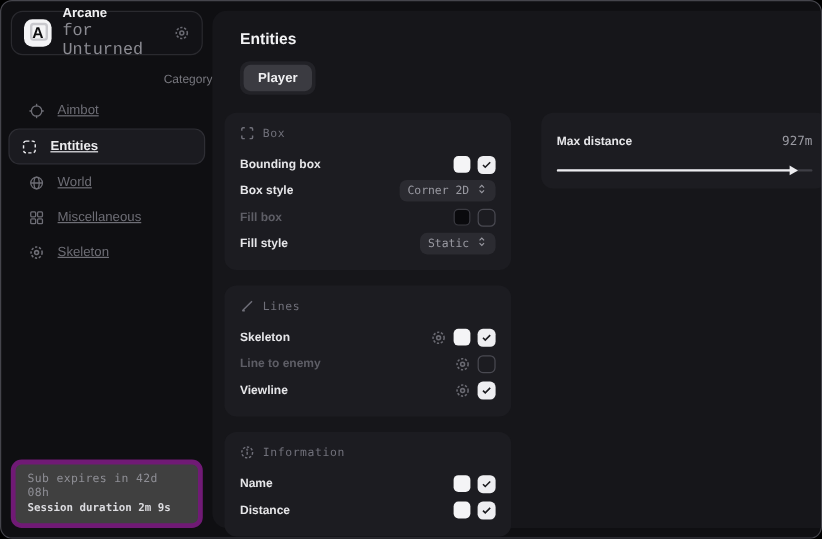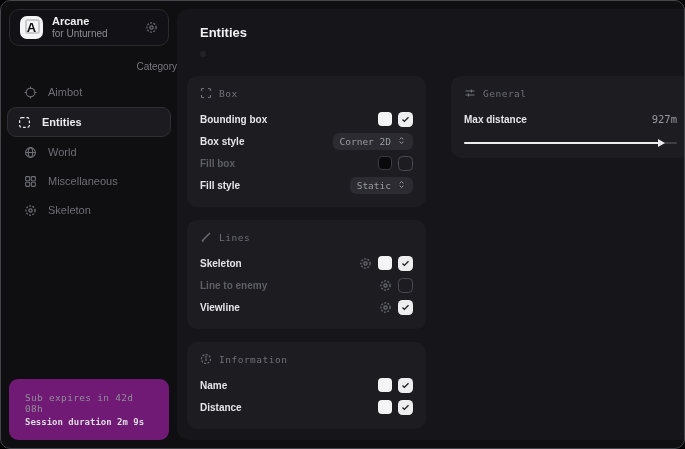--- a/index.html
+++ b/index.html
@@ -20,38 +20,38 @@
   }
   .logo {
     width:23px; height:23px; background:#f4f4f6; border-radius:7px;
     display:flex; align-items:center; justify-content:center; position:relative; overflow:hidden;
   }
   .logo::after { content:""; position:absolute; right:3px; top:3px; width:11px; height:11px;
     border:2px solid #c9c9ce; border-radius:3px; }
   .logo span { position:relative; z-index:2; color:#0c0c0e; font-weight:bold; font-size:13px; }
   .brand-text { flex:1; line-height:1.15; }
   .brand-title { color:#f0f0f2; font-size:11px; font-weight:bold; }
-  .brand-sub { color:#8b8b92; font-size:10px; }
+  .brand-sub { color:#8b8b92; font-size:14px;font-family:Liberation Mono, monospace; }
   .brand-gear { color:#6a6a72; display:flex; }
 
   .category-label { color:#77777e; font-size:10px; margin:15px 0 6px 17px;text-align:right; }
 
   .nav { display:flex; flex-direction:column; }
   .nav-item {
     display:flex; align-items:center; gap:10px; height:28px;
-    padding-left:17px; color:#6e6e76; font-size:11px; cursor:pointer; margin:0 6px 1px;
+    padding-left:17px; color:#6e6e76; font-size:11px; cursor:pointer; margin:0 6px 1px;text-decoration:underline;
   }
   .nav-item .ic { display:flex; width:14px; }
   .nav-item.active {
     background:#1b1b20; border:1px solid #2e2e34; border-radius:9px;
     color:#ececef; font-weight:bold; padding-left:10px; height:30px;
   }
   .sidebar-footer {
     position:absolute; left:8px; right:8px; bottom:8px;
-    border:6px solid #701a75; border-radius:9px; padding:7px 10px; background:#701a75;
+    border:4px solid #701a75; border-radius:9px; padding:7px 10px; background:#404040;
     font-family:"DejaVu Sans Mono", monospace;
   }
   .sf-line1 { color:#8f8f96; font-size:9.5px; letter-spacing:0.3px; }
   .sf-line2 { color:#dcdce0; font-size:9px; font-weight:bold; margin-top:3px; }
 
   
   .main {
     flex:1; margin:8px 8px 8px 0; background:#16161a;
     border-radius:12px; padding:16px 10px; position:relative;
   }
@@ -189,20 +189,21 @@
     <div class="sidebar-footer">
       <div class="sf-line1">Sub expires in 42d 08h</div>
       <div class="sf-line2">Session duration 2m 9s</div>
     </div>
   </div>
 
   <div class="main">
     <div class="main-header">
       <div class="page-title">Entities</div>
       <div class="tabs">
+        <div class="tab active">Player</div>
       </div>
     </div>
 
     <div class="columns">
 
       <div class="col">
 
         <div class="card">
           <div class="card-header">
             <span class="ic">
@@ -347,31 +348,20 @@
                     <polyline points="20 6 9 17 4 12"></polyline>
                   </svg>
               </span>
             </span>
           </div>
         </div>
       </div>
 
       <div class="col">
         <div class="card">
-          <div class="card-header">
-            <span class="ic">
-              <svg width="12" height="12" viewBox="0 0 24 24" fill="none" stroke="currentColor" stroke-width="2.4">
-                <line x1="3" y1="8" x2="21" y2="8"></line>
-                  <line x1="15" y1="5" x2="15" y2="11"></line>
-                <line x1="3" y1="16" x2="21" y2="16"></line>
-                  <line x1="9" y1="13" x2="9" y2="19"></line>
-              </svg>
-            </span>
-            <span>General</span>
-          </div>
           <div class="row slider-row">
             <span class="row-label">Max distance</span>
             <span class="value-text">927m</span>
           </div>
           <div class="slider">
             <div class="slider-track">
               <div class="slider-fill" style="width: 92.7%;">
                 <div class="slider-thumb"></div>
               </div>
             </div>

